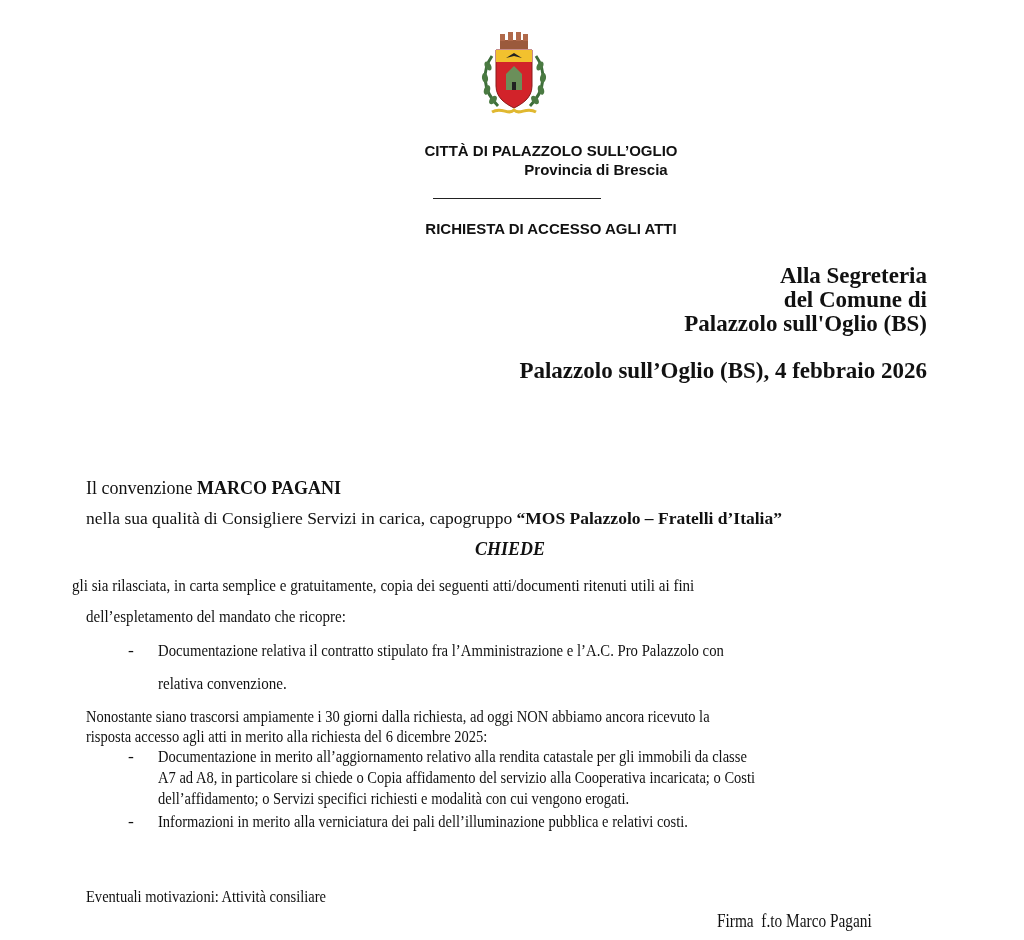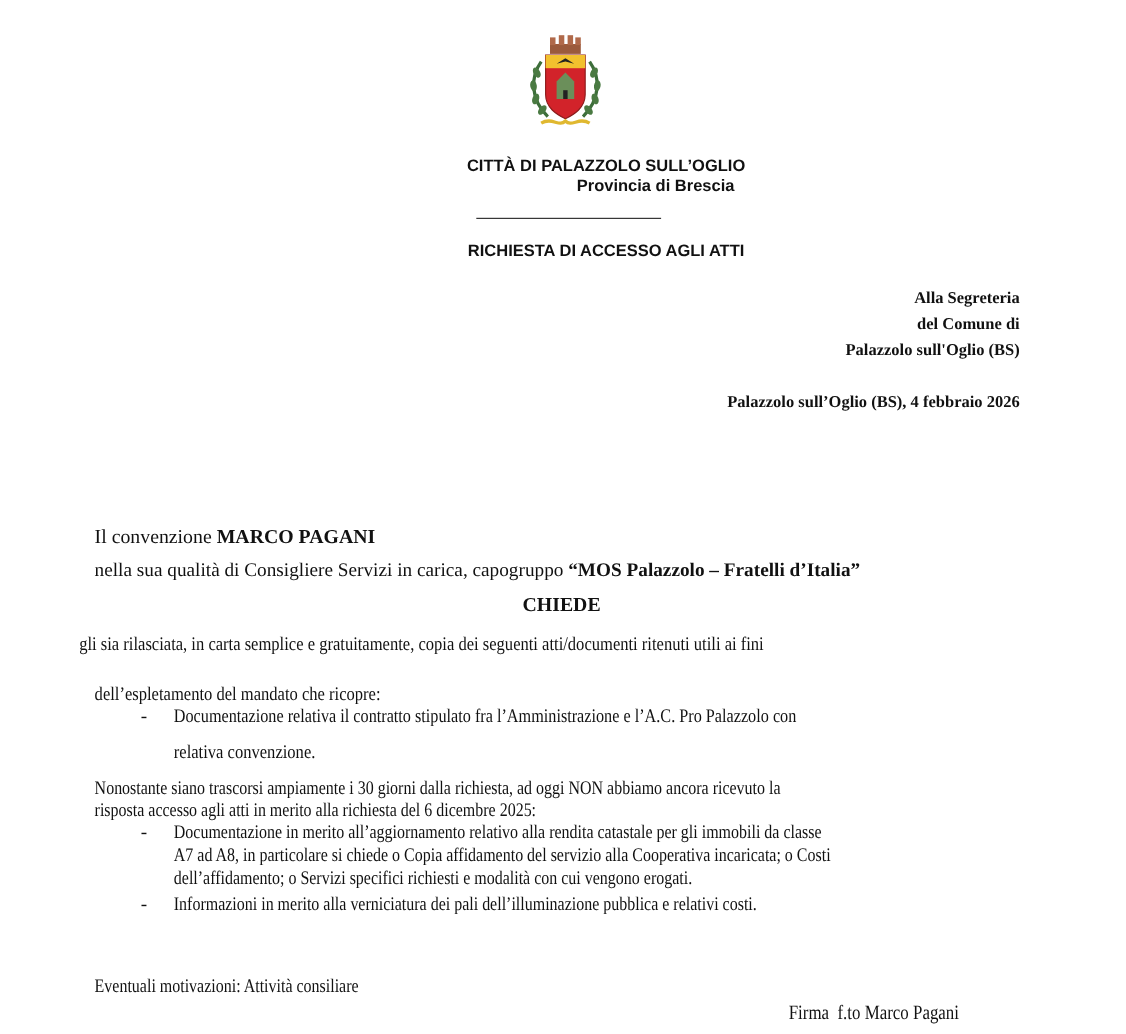--- a/index.html
+++ b/index.html
@@ -5,21 +5,21 @@
   html, body { margin: 0; padding: 0; background: #ffffff; }
   body { width: 1024px; height: 940px; position: relative; overflow: hidden; color: #111; }
   .serif { font-family: "Liberation Serif", serif; }
   .sans { font-family: "Liberation Sans", sans-serif; margin-left: 39px; }
   .abs { position: absolute; white-space: nowrap; }
   .crest { position: absolute; left: 478px; top: 28px; width: 72px; height: 94px; }
   .hdr1 { left: 0; width: 1024px; text-align: center; top: 142px; font-size: 15px; font-weight: bold; }
   .hdr2 { left: 0; width: 1024px; text-align: center; top: 161px; font-size: 15px; font-weight: bold; padding-left: 45px; }
   .rule { position: absolute; left: 433px; top: 198px; width: 168px; height: 1px; background: #222; }
   .hdr3 { left: 0; width: 1024px; text-align: center; top: 220px; font-size: 15px; font-weight: bold; }
-  .addr { right: 97px; text-align: right; font-size: 15px; font-weight: bold; }
+  .addr { right: 97px; text-align: right; font-size: 23px; font-weight: bold; }
   .body-text { font-size: 17.5px; transform-origin: left top; }
   .cond { display: inline-block; transform: scaleX(0.86); transform-origin: left top; }
   .cond2 { display: inline-block; transform: scaleX(0.83); transform-origin: left top; }
   b { font-weight: bold; }
 </style>
 </head>
 <body>
 
 <svg class="crest" viewBox="0 0 72 94">
 
@@ -63,24 +63,24 @@
 <div class="abs serif addr" style="top:287px;">del Comune di</div>
 <div class="abs serif addr" style="top:311px;">Palazzolo sull'Oglio (BS)</div>
 <div class="abs serif addr" style="top:358px;">Palazzolo sull’Oglio (BS), 4 febbraio 2026</div>
 
 <div class="abs serif body-text" style="left:86px; top:478px; font-size:18px;">
   <span>Il convenzione </span><b>MARCO PAGANI</b>
 </div>
 <div class="abs serif body-text" style="left:86px; top:508px; font-size:17.5px;">
   <span>nella sua qualità di Consigliere Servizi in carica, capogruppo </span><b>“MOS Palazzolo – Fratelli d’Italia”</b>
 </div>
-<div class="abs serif" style="left:475px; top:539px; font-size:18px; font-weight:bold;">CHIEDE</div>
+<div class="abs serif" style="left:475px; top:539px; font-size:18px; font-weight:bold;font-style:italic;">CHIEDE</div>
 
 <div class="abs serif body-text" style="left:72px; top:575px;"><span class="cond">gli sia rilasciata, in carta semplice e gratuitamente, copia dei seguenti atti/documenti ritenuti utili ai fini</span></div>
-<div class="abs serif body-text" style="left:86px; top:606px;margin-top:14px;"><span class="cond">dell’espletamento del mandato che ricopre:</span></div>
+<div class="abs serif body-text" style="left:86px; top:606px;"><span class="cond">dell’espletamento del mandato che ricopre:</span></div>
 
 <div class="abs serif body-text" style="left:128px; top:640px;">-</div>
 <div class="abs serif body-text" style="left:158px; top:640px;"><span class="cond" style="transform:scaleX(0.842);">Documentazione relativa il contratto stipulato fra l’Amministrazione e l’A.C. Pro Palazzolo con</span></div>
 <div class="abs serif body-text" style="left:158px; top:673px;"><span class="cond">relativa convenzione.</span></div>
 
 <div class="abs serif body-text" style="left:86px; top:706px;"><span class="cond" style="transform:scaleX(0.83);">Nonostante siano trascorsi ampiamente i 30 giorni dalla richiesta, ad oggi NON abbiamo ancora ricevuto la</span></div>
 <div class="abs serif body-text" style="left:86px; top:726px;"><span class="cond2">risposta accesso agli atti in merito alla richiesta del 6 dicembre 2025:</span></div>
 
 <div class="abs serif body-text" style="left:128px; top:746px;">-</div>
 <div class="abs serif body-text" style="left:158px; top:746px;"><span class="cond2">Documentazione in merito all’aggiornamento relativo alla rendita catastale per gli immobili da classe</span></div>

